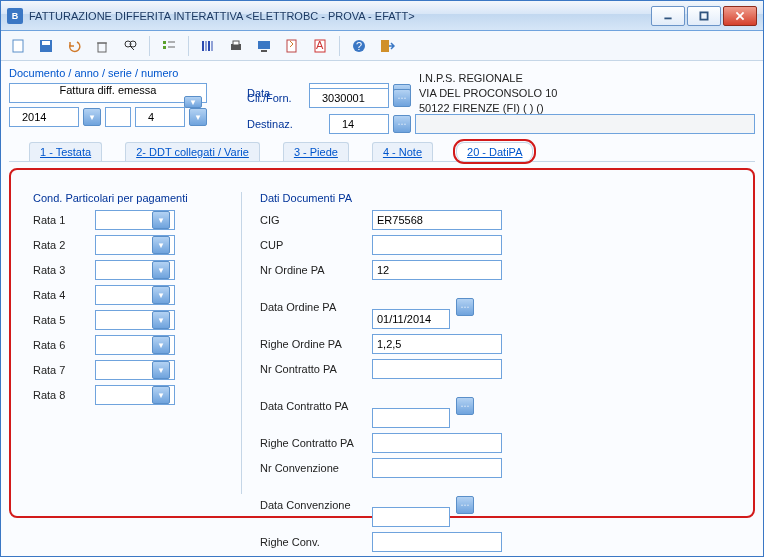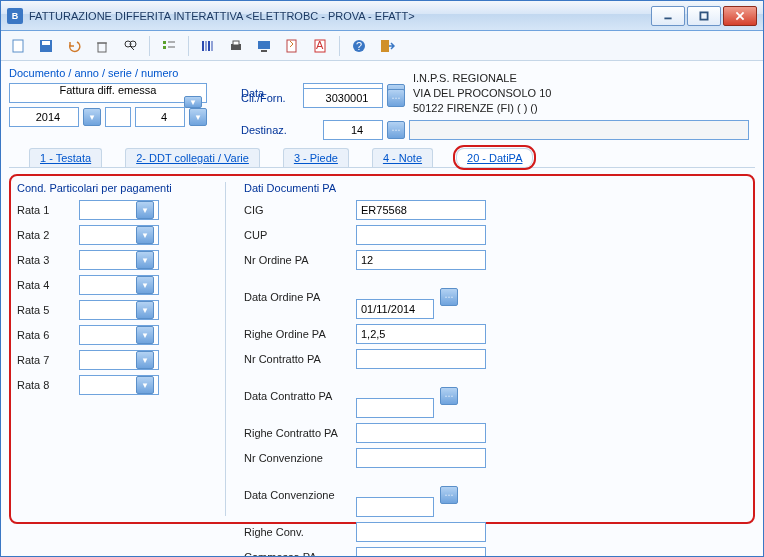--- a/index.html
+++ b/index.html
@@ -9,44 +9,44 @@
   .titlebar .app-icon { width: 16px; height: 16px; background:#3a77c4;color:#fff;font-size:9px;line-height:16px;text-align:center;border-radius:2px;margin-right:6px;font-weight:bold; }
   .titlebar .title { flex: 1; color:#1d3a63; font-weight: 500; }
   .winbtns { display: flex; gap: 2px; }
   .winbtn { width: 34px; height: 20px; border: 1px solid #6a94c8; border-radius: 2px; display:flex; align-items:center; justify-content:center; background: linear-gradient(#fdfeff,#e2ecf9);}
   .winbtn.close { background: linear-gradient(#f09e8f,#d5402c); border-color:#8e2c1d; color:#fff;}
   .winbtn svg { width:12px;height:12px; }
   .toolbar { height: 30px; background:#f4f8fd; border-bottom:1px solid #c5d6e7; display:flex; align-items:center; padding:0 6px; gap:6px;}
   .tbtn { width:22px; height:22px; display:flex;align-items:center;justify-content:center; border-radius:2px;}
   .tsep{width:1px;height:20px;background:#c5d6e7;margin:0 2px;}
   .content { flex:1; padding: 6px 8px; background:#fafcff; overflow:hidden;}
-  .topgrid{display:flex; gap:14px;}
+  .topgrid{display:flex; gap:20px;}
   .docbox{border:none;}
   .docbox-title a{color:#0055cc; text-decoration:none;}
   .row{display:flex;align-items:center;gap:4px;margin-top:4px;}
   .lbl{color:#003399;width:58px;}
   .select, .input{border:1px solid #6fa3dd;height:20px;background:#fff;padding:0 4px;display:flex;align-items:center;flex-direction:column;}
   .select{position:relative;}
   .spin, .ddarrow, .smbtn{width:18px;height:18px;background:linear-gradient(#b3d2f3,#6fa3dd);border:1px solid #5a8fc9;border-radius:2px;display:flex;align-items:center;justify-content:center;color:#fff;font-size:9px;}
   .tabs{display:flex;gap:3px;margin-top:8px;border-bottom:1px solid #c5d6e7;}
   .tab{padding:3px 10px;border:1px solid #c5d6e7;border-bottom:none;background:#eaf1fa;color:#0055cc;border-radius:3px 3px 0 0;cursor:pointer; text-decoration:underline;margin-left:20px;}
   .tab.active{background:#fff;font-weight:400;}
   .tab.hl{outline:2px solid #d21a1a;outline-offset:1px;border-radius:8px;}
-  .panebox{border:2px solid #d21a1a;border-radius:8px;margin-top:6px;padding:6px;display:flex;gap:18px;height:350px;}
+  .panebox{border:2px solid #d21a1a;border-radius:8px;margin-top:6px;padding:22px;display:flex;gap:18px;height:350px;}
   .group{border:none;}
   .group-title{color:#003399;margin-bottom:6px;}
   .grow{flex:1;}
   .frow{display:flex;align-items:center;gap:6px;margin-bottom:5px;}
   .flbl{width:106px;color:#222;}
   .flbl2{width:106px;color:#222;}
   .finput{border:1px solid #6fa3dd;height:20px;background:#fff;width:130px;padding:0 4px;}
   .finput.short{width:60px;text-align:right;background:#ffffcc;}
   .finput.date{width:78px;margin-top:24px;}
   .addr{color:#222;line-height:1.35;}
-  .rightinput{width:70px;text-align:center;padding-left:12px;}
+  .rightinput{width:70px;text-align:left;padding-left:12px;}
   .vsep{width:1px;background:#c5d6e7;align-self:stretch;}
 </style>
 </head>
 <body>
 
 <div class="window">
   <div class="titlebar">
     <div class="app-icon">B</div>
     <div class="title">FATTURAZIONE DIFFERITA INTERATTIVA &lt;ELETTROBC - PROVA - EFATT&gt;</div>
     <div class="winbtns">
@@ -185,21 +185,21 @@
             <div>I.N.P.S.  REGIONALE</div>
             <div>VIA DEL PROCONSOLO 10</div>
             <div>50122 FIRENZE    (FI) ( )   ()</div>
           </div>
         </div>
         <div class="row" style="margin-top:-28px;">
           <div class="lbl">Cli./Forn.</div>
           <input class="input rightinput" style="width: 80px;" value="3030001">
           <div class="smbtn">⋯</div>
         </div>
-        <div class="row" style="margin-top:12px;">
+        <div class="row" style="margin-top:6px;">
           <div class="lbl">Destinaz.</div>
           <input class="input rightinput" style="width: 60px; margin-left: 20px;" value="14">
           <div class="smbtn">⋯</div>
           <div class="input" style="width:340px;background:#f3f5f7;"></div>
         </div>
       </div>
     </div>
 
     <div class="tabs">
       <div class="tab">1 - Testata</div>

